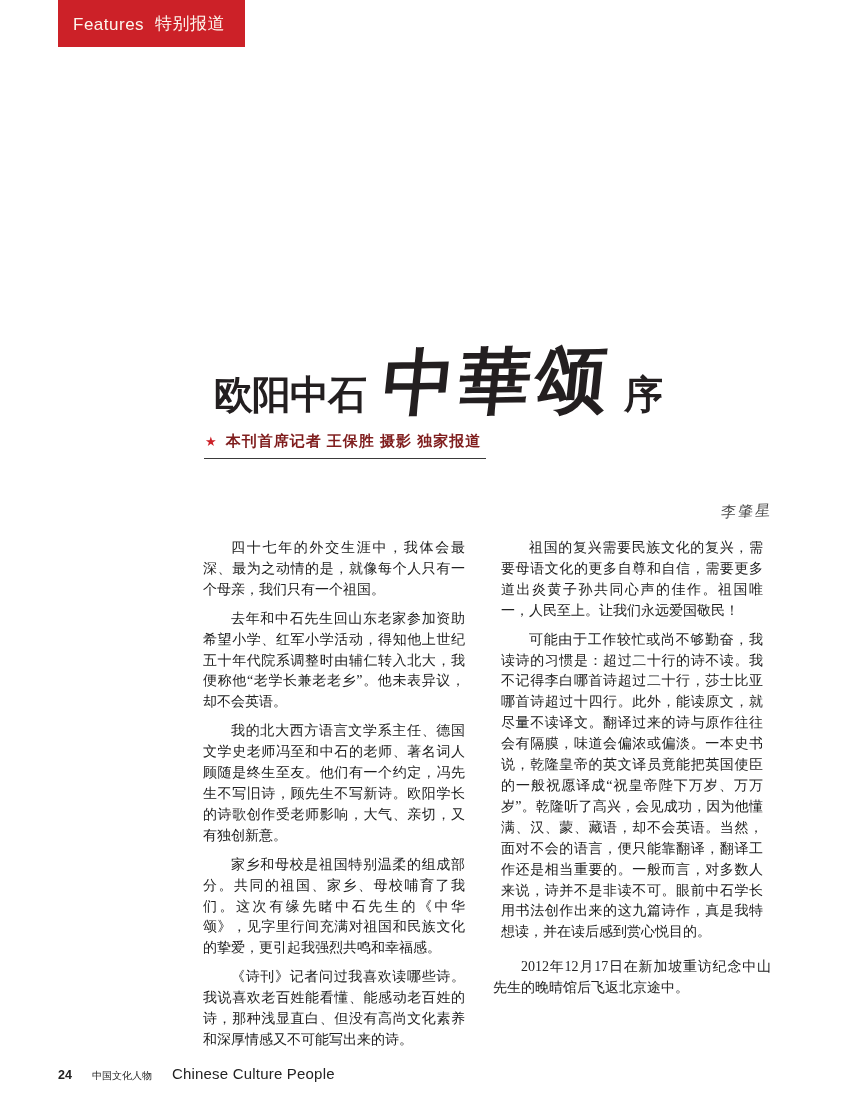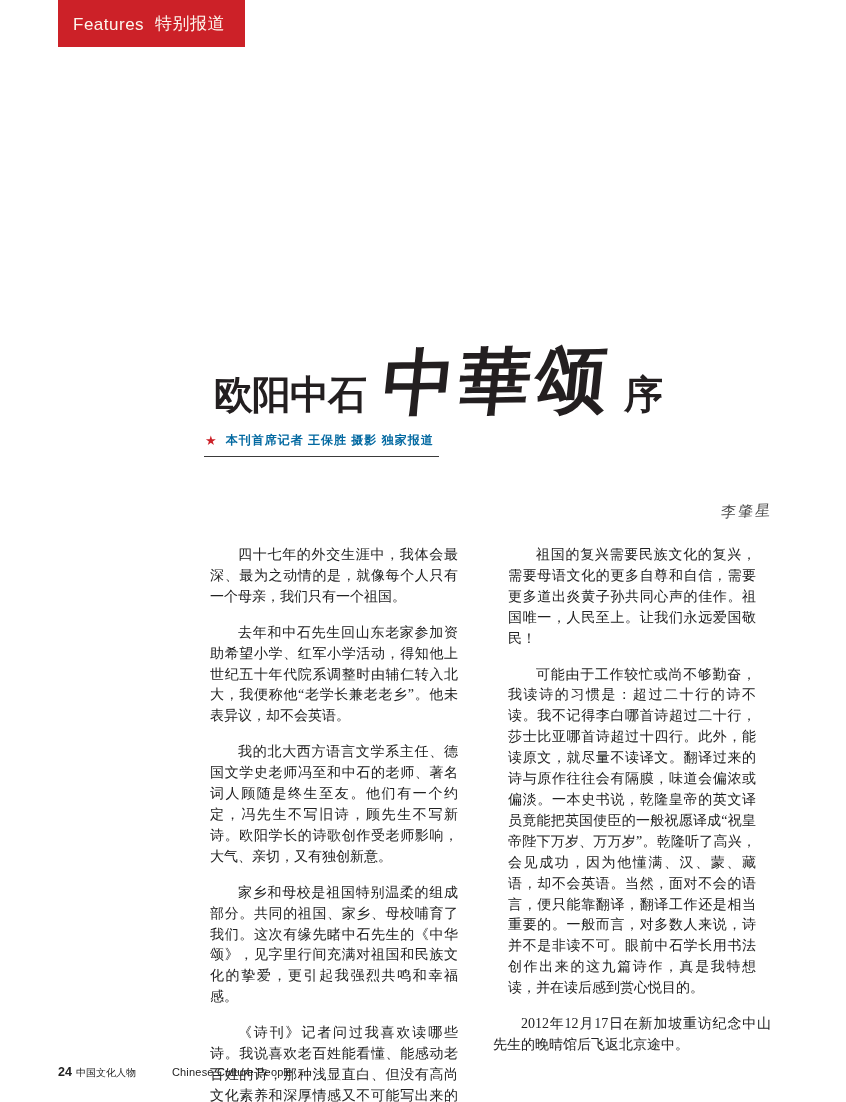--- a/index.html
+++ b/index.html
@@ -71,23 +71,23 @@
     border-bottom: 1px solid #3a3a3a;
     padding: 0 5px 7px 1px;
     font-family: "Liberation Sans", "DejaVu Sans", sans-serif;
   }
   .byline .star {
     color: #cc2128;
     font-size: 13px;
     line-height: 1;
   }
   .byline .byline-text {
-    font-size: 12px;
+    font-size: 15px;
     font-weight: bold;
-    color: #0369a1;
+    color: #7f1d1d;
     letter-spacing: 1px;
   }
 
   
   .signature {
     position: absolute;
     left: 720px; top: 503px;
     font-size: 15px;
     color: #4a4a4a;
     letter-spacing: 2px;
@@ -104,44 +104,44 @@
     gap: 20px;
   }
   .col {
     width: 278px;
     font-size: 14px;
     line-height: 20.9px;
     text-align: justify;
     color: #212121;
   }
   .col p.para {
-    margin: 15px;
+    margin: 8px;
     text-indent: 2em;
   }
   .dateline {
     margin: 14px 0 0 0;
     text-indent: 2em;
   }
 
   
   .footer {
     position: absolute;
     left: 58px; top: 1065px;
     display: flex;
     align-items: baseline;
-    gap: 4px;
+    gap: 20px;
     font-family: "Liberation Sans", "DejaVu Sans", sans-serif;
     color: #222222;
   }
   .footer .page-number {
     font-size: 12.5px;
     font-weight: bold;
   }
   .footer .footer-zh { font-size: 10px; }
-  .footer .footer-en { font-size: 11px; letter-spacing: 0.2px; margin-left: 32px; }
+  .footer .footer-en { font-size: 15px; letter-spacing: 0.2px; }
 </style>
 </head>
 <body>
 
 <div class="page">
 
   <div class="feature-tag">
     <span>Features</span>
     <span>特别报道</span>
   </div>

